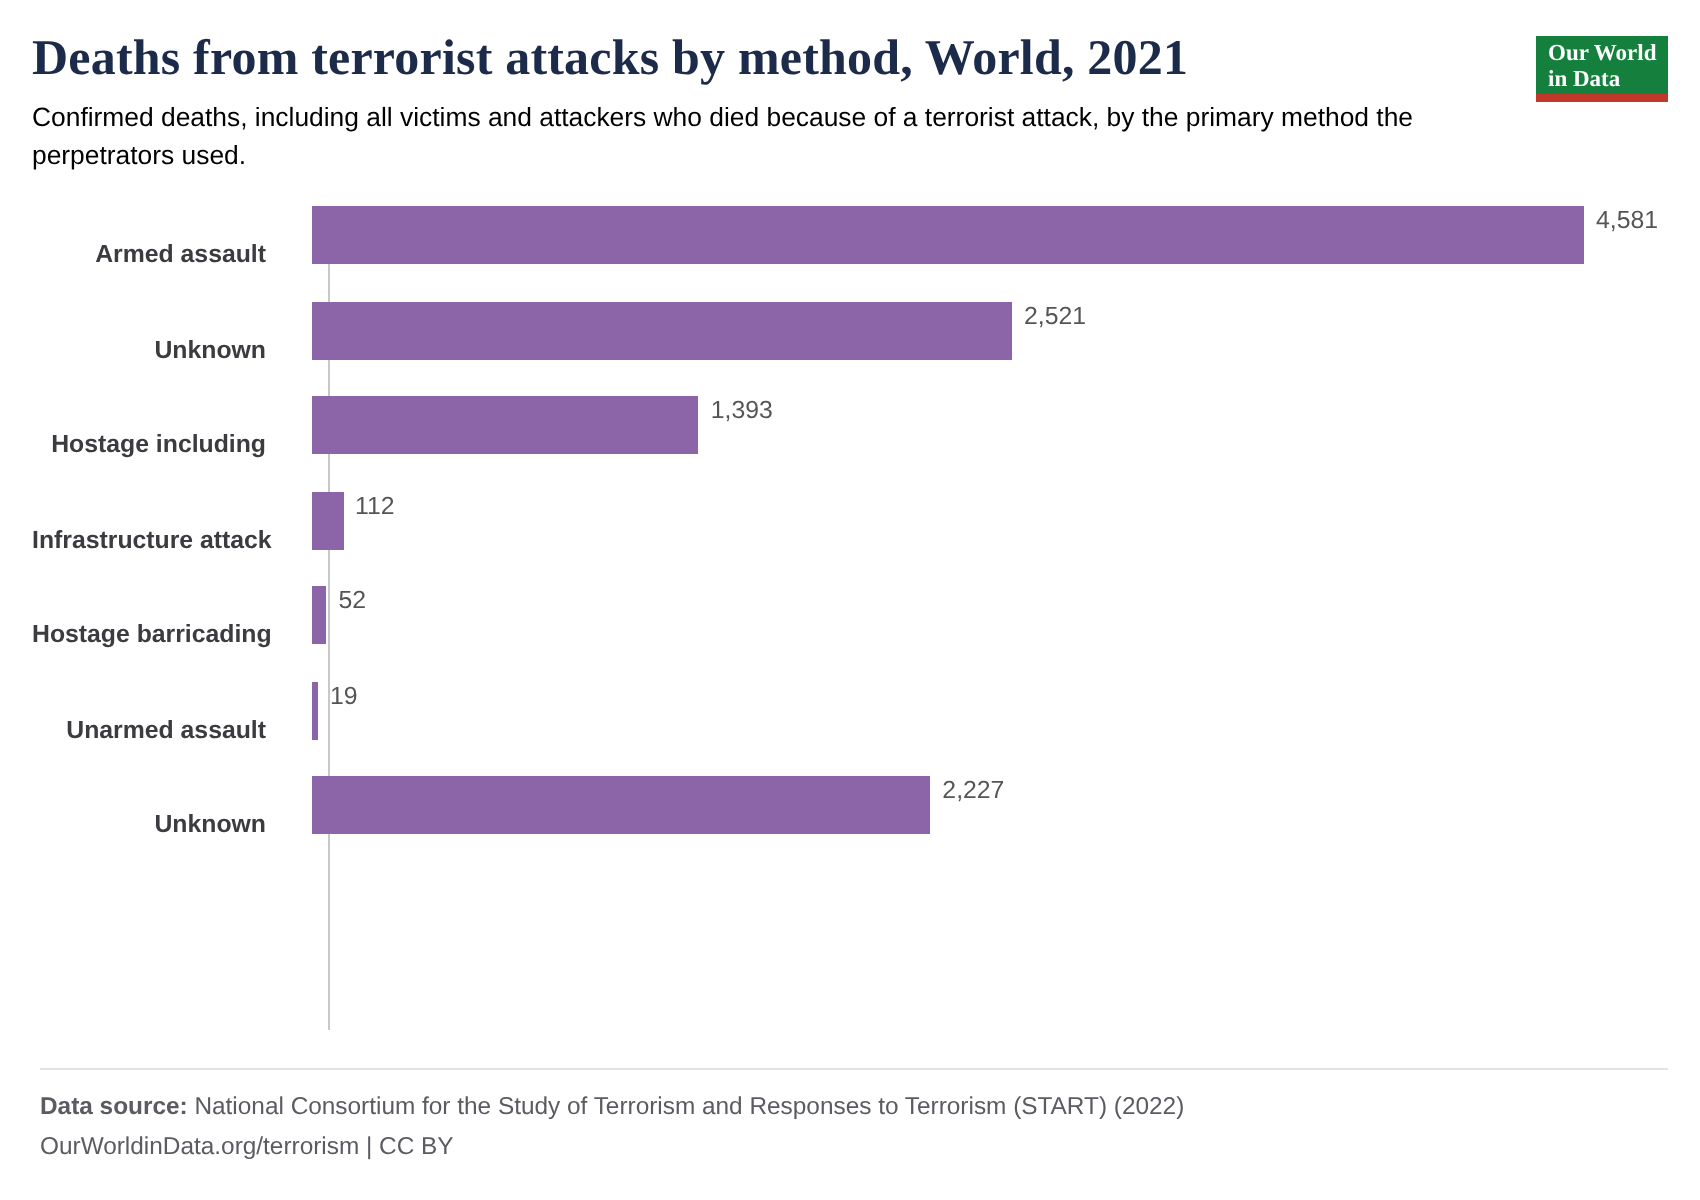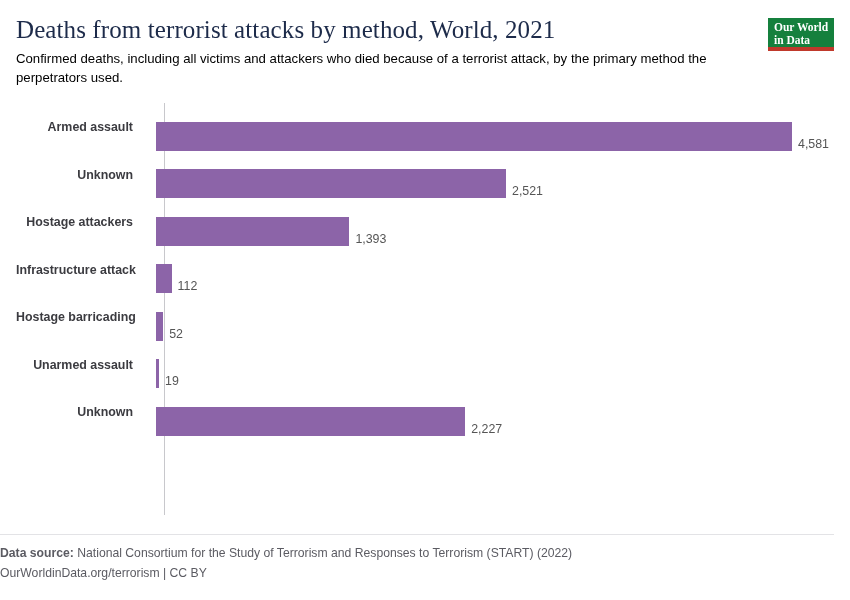--- a/index.html
+++ b/index.html
@@ -15,21 +15,21 @@
     width: 850px; height: 600px;
     padding: 14px 16px 0 16px;
   }
   
   .header {
     position: relative;
   }
   .title {
     font-family: "Liberation Serif", serif;
     font-size: 25px;
-    font-weight: normal;
+    font-weight: bold;
     color: #1d2b4a;
     letter-spacing: 0.1px;
     margin: 2px 0 6px 0;
     line-height: 1.12;
   }
   .subtitle {
     font-size: 13.2px;
     color: #000000;
     line-height: 1.42;
     max-width: 710px;
@@ -79,37 +79,37 @@
     font-size: 12.4px;
     font-weight: bold;
     color: #3b3b40;
     white-space: nowrap;
   }
   .bar-wrap {
     position: relative;
     flex: 1;
     height: 100%;
     display: flex;
-    align-items: flex-end;
+    align-items: flex-start;
   }
   .bar {
     height: 29px;
     background: #8c64a8;
   }
   .bar-value {
     font-size: 12.4px;
     color: #555;
     margin-left: 6px;
     white-space: nowrap;
   }
 
   
   .footer {
     position: absolute;
-    left: 0; right: 16px;
+    left: 20px; right: 16px;
     bottom: 16px;
     border-top: 1px solid #e3e3e6;
     padding-top: 9px;
   }
   .footer-line {
     font-size: 12.2px;
     color: #5b5b62;
     line-height: 1.62;
   }
   .footer-line .src-label { font-weight: bold; }
@@ -139,21 +139,21 @@
           </div>
         </div>
         <div class="row">
           <div class="row-label">Unknown</div>
           <div class="bar-wrap">
             <div class="bar" style="background: rgb(140, 100, 168); width: 350.001px;"></div>
             <div class="bar-value">2,521</div>
           </div>
         </div>
         <div class="row">
-          <div class="row-label">Hostage attackers</div>
+          <div class="row-label">Hostage including</div>
           <div class="bar-wrap">
             <div class="bar" style="background: rgb(140, 100, 168); width: 193.396px;"></div>
             <div class="bar-value">1,393</div>
           </div>
         </div>
         <div class="row">
           <div class="row-label">Infrastructure attack</div>
           <div class="bar-wrap">
             <div class="bar" style="background: rgb(140, 100, 168); width: 15.5494px;"></div>
             <div class="bar-value">112</div>

